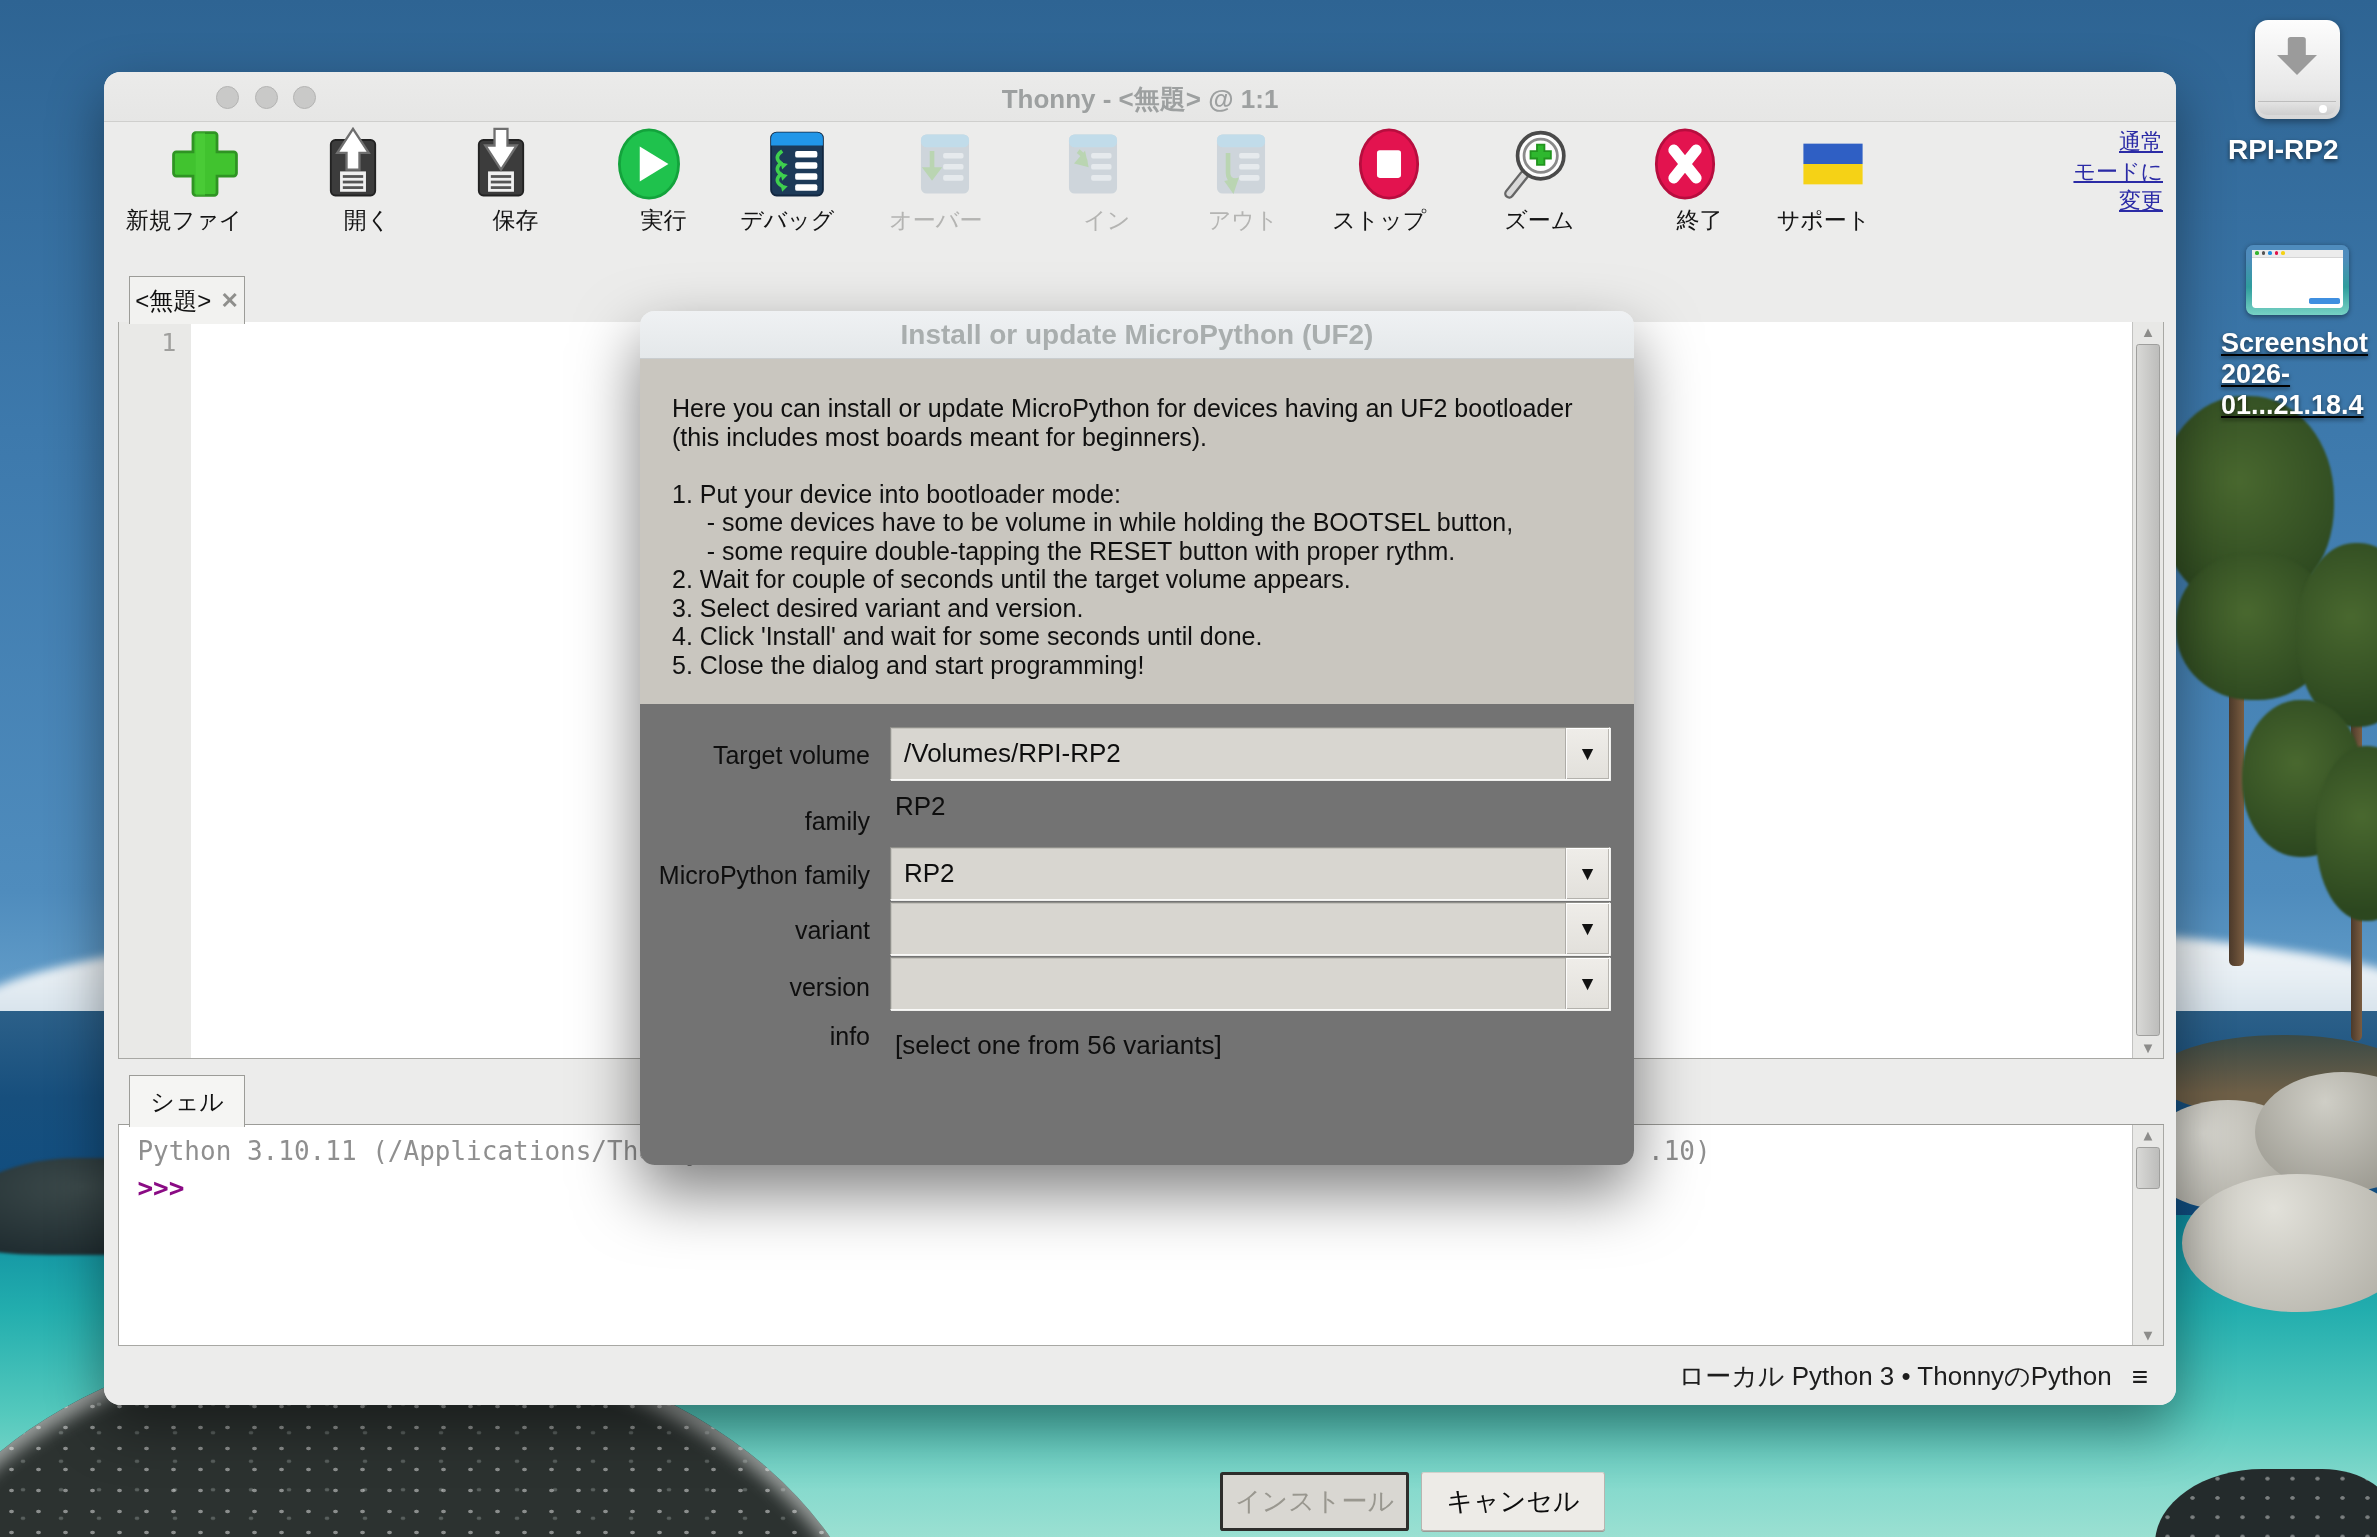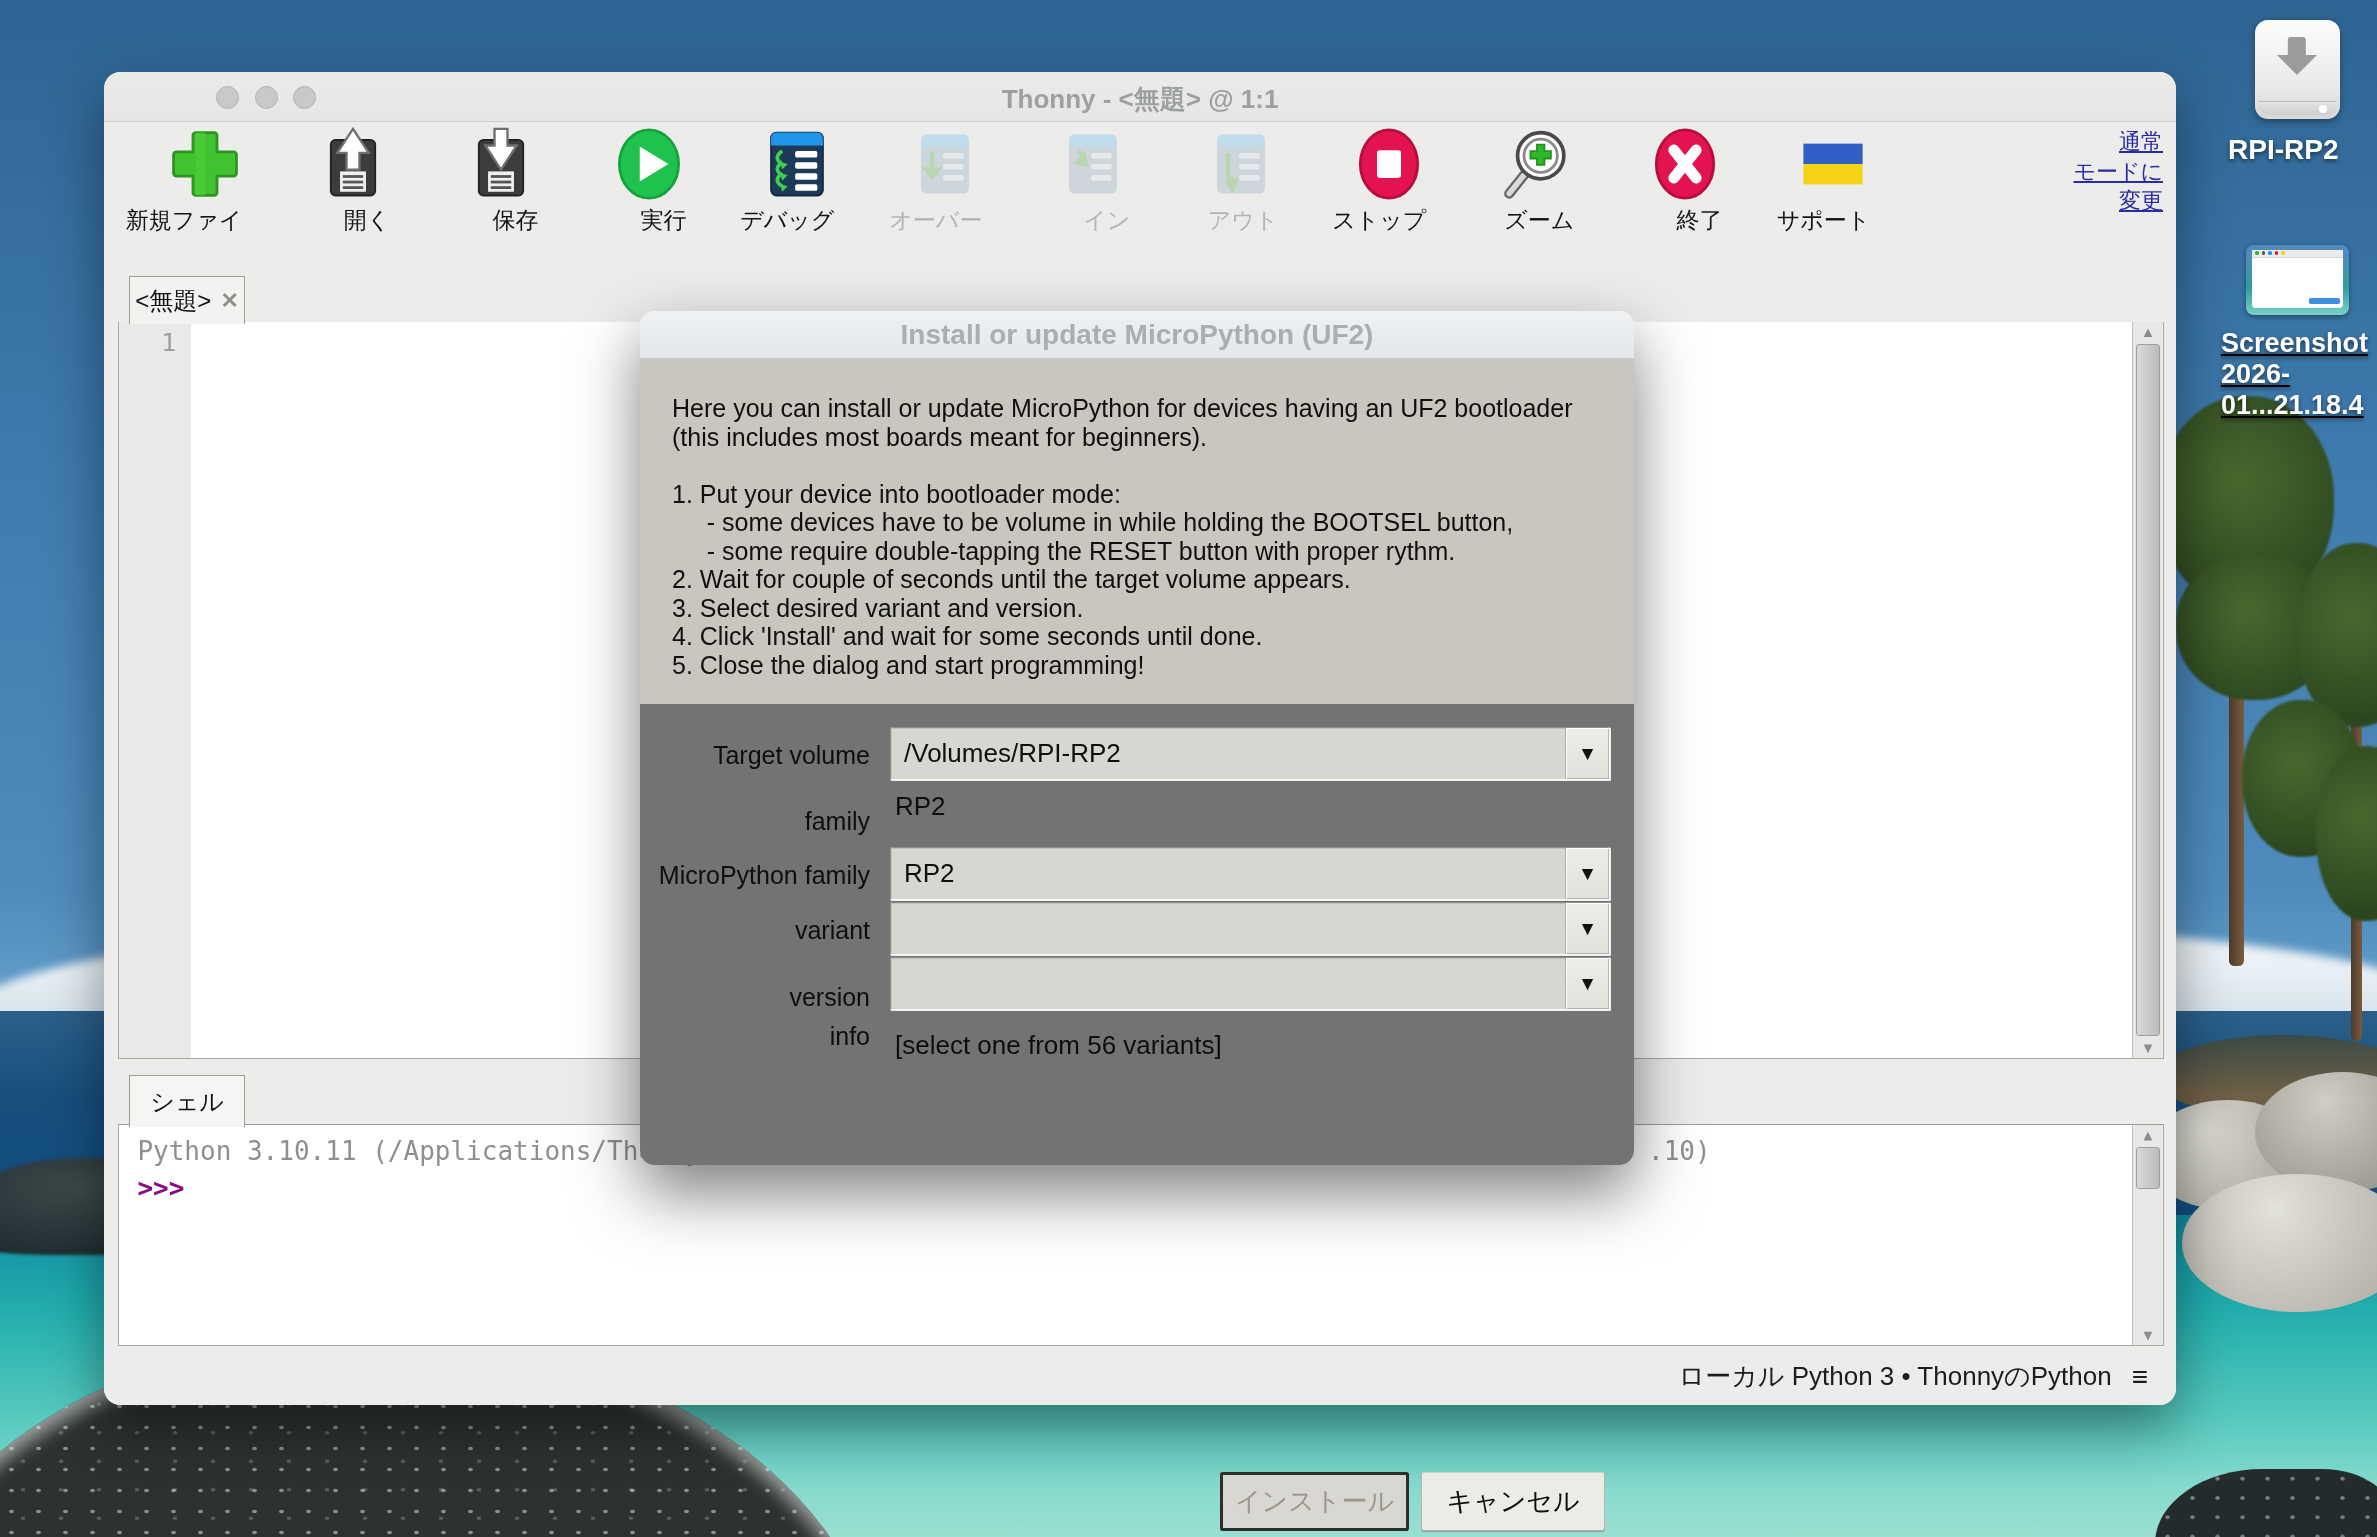--- a/index.html
+++ b/index.html
@@ -423,21 +423,21 @@
 
       <div class="frow" style="top:198px;">
         <div class="flabel" style="top:14px;">variant</div>
         <div class="combo">
           <div class="combo-field"></div>
           <div class="combo-btn">▼</div>
         </div>
       </div>
 
       <div class="frow" style="top:253px;">
-        <div class="flabel" style="top:26px;">version</div>
+        <div class="flabel" style="top:16px;">version</div>
         <div class="combo">
           <div class="combo-field"></div>
           <div class="combo-btn">▼</div>
         </div>
       </div>
 
       <div class="frow" style="top:318px;">
         <div class="flabel" style="top:0;">info</div>
         <div class="fvalue" style="top:8px;">[select one from 56 variants]</div>
       </div>

